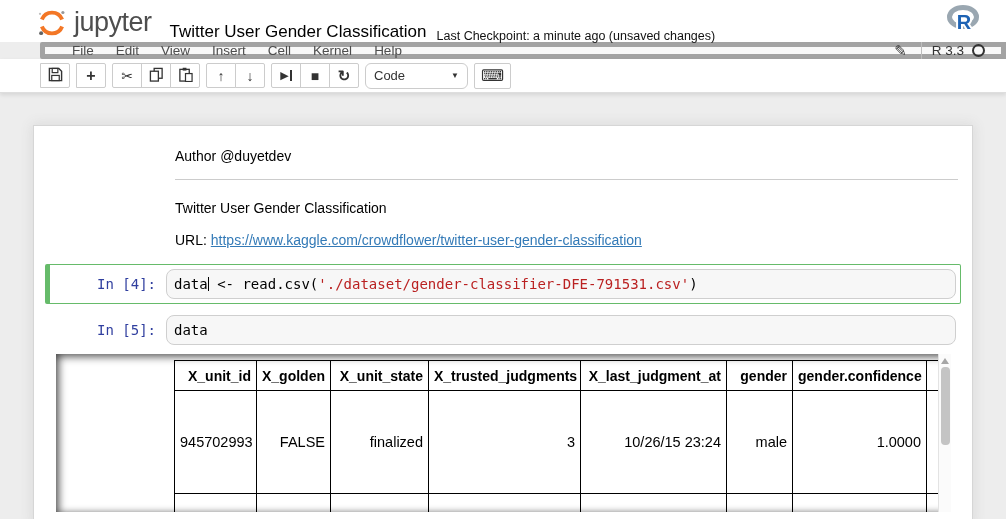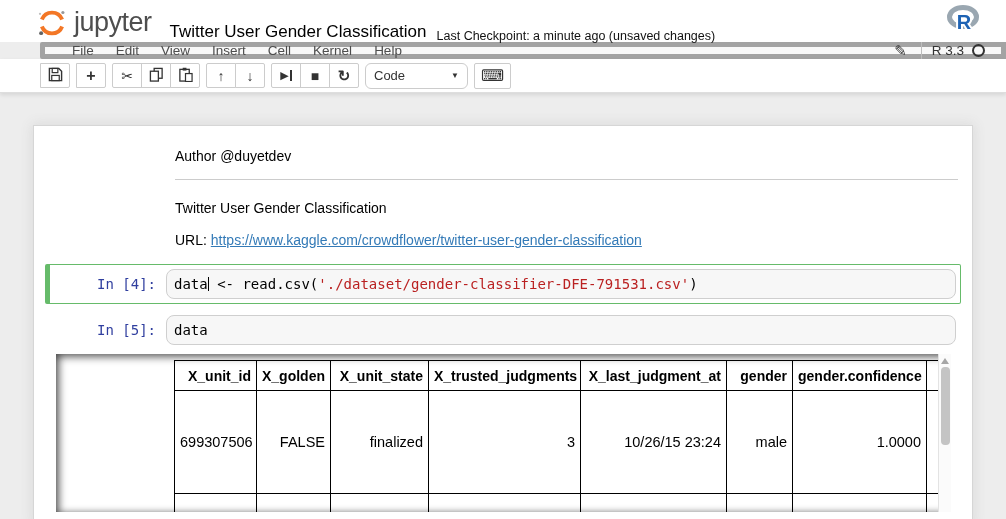--- a/index.html
+++ b/index.html
@@ -240,21 +240,21 @@
               <th>X_unit_state</th>
               <th>X_trusted_judgments</th>
               <th>X_last_judgment_at</th>
               <th>gender</th>
               <th>gender.confidence</th>
               <th>pro</th>
             </tr>
           </thead>
           <tbody>
             <tr class="r1">
-              <td>699307506</td>
+              <td>945702993</td>
               <td>FALSE</td>
               <td>finalized</td>
               <td>3</td>
               <td>10/26/15 23:24</td>
               <td>male</td>
               <td>1.0000</td>
               <td>yes</td>
             </tr>
             <tr class="r2">
               <td></td>

